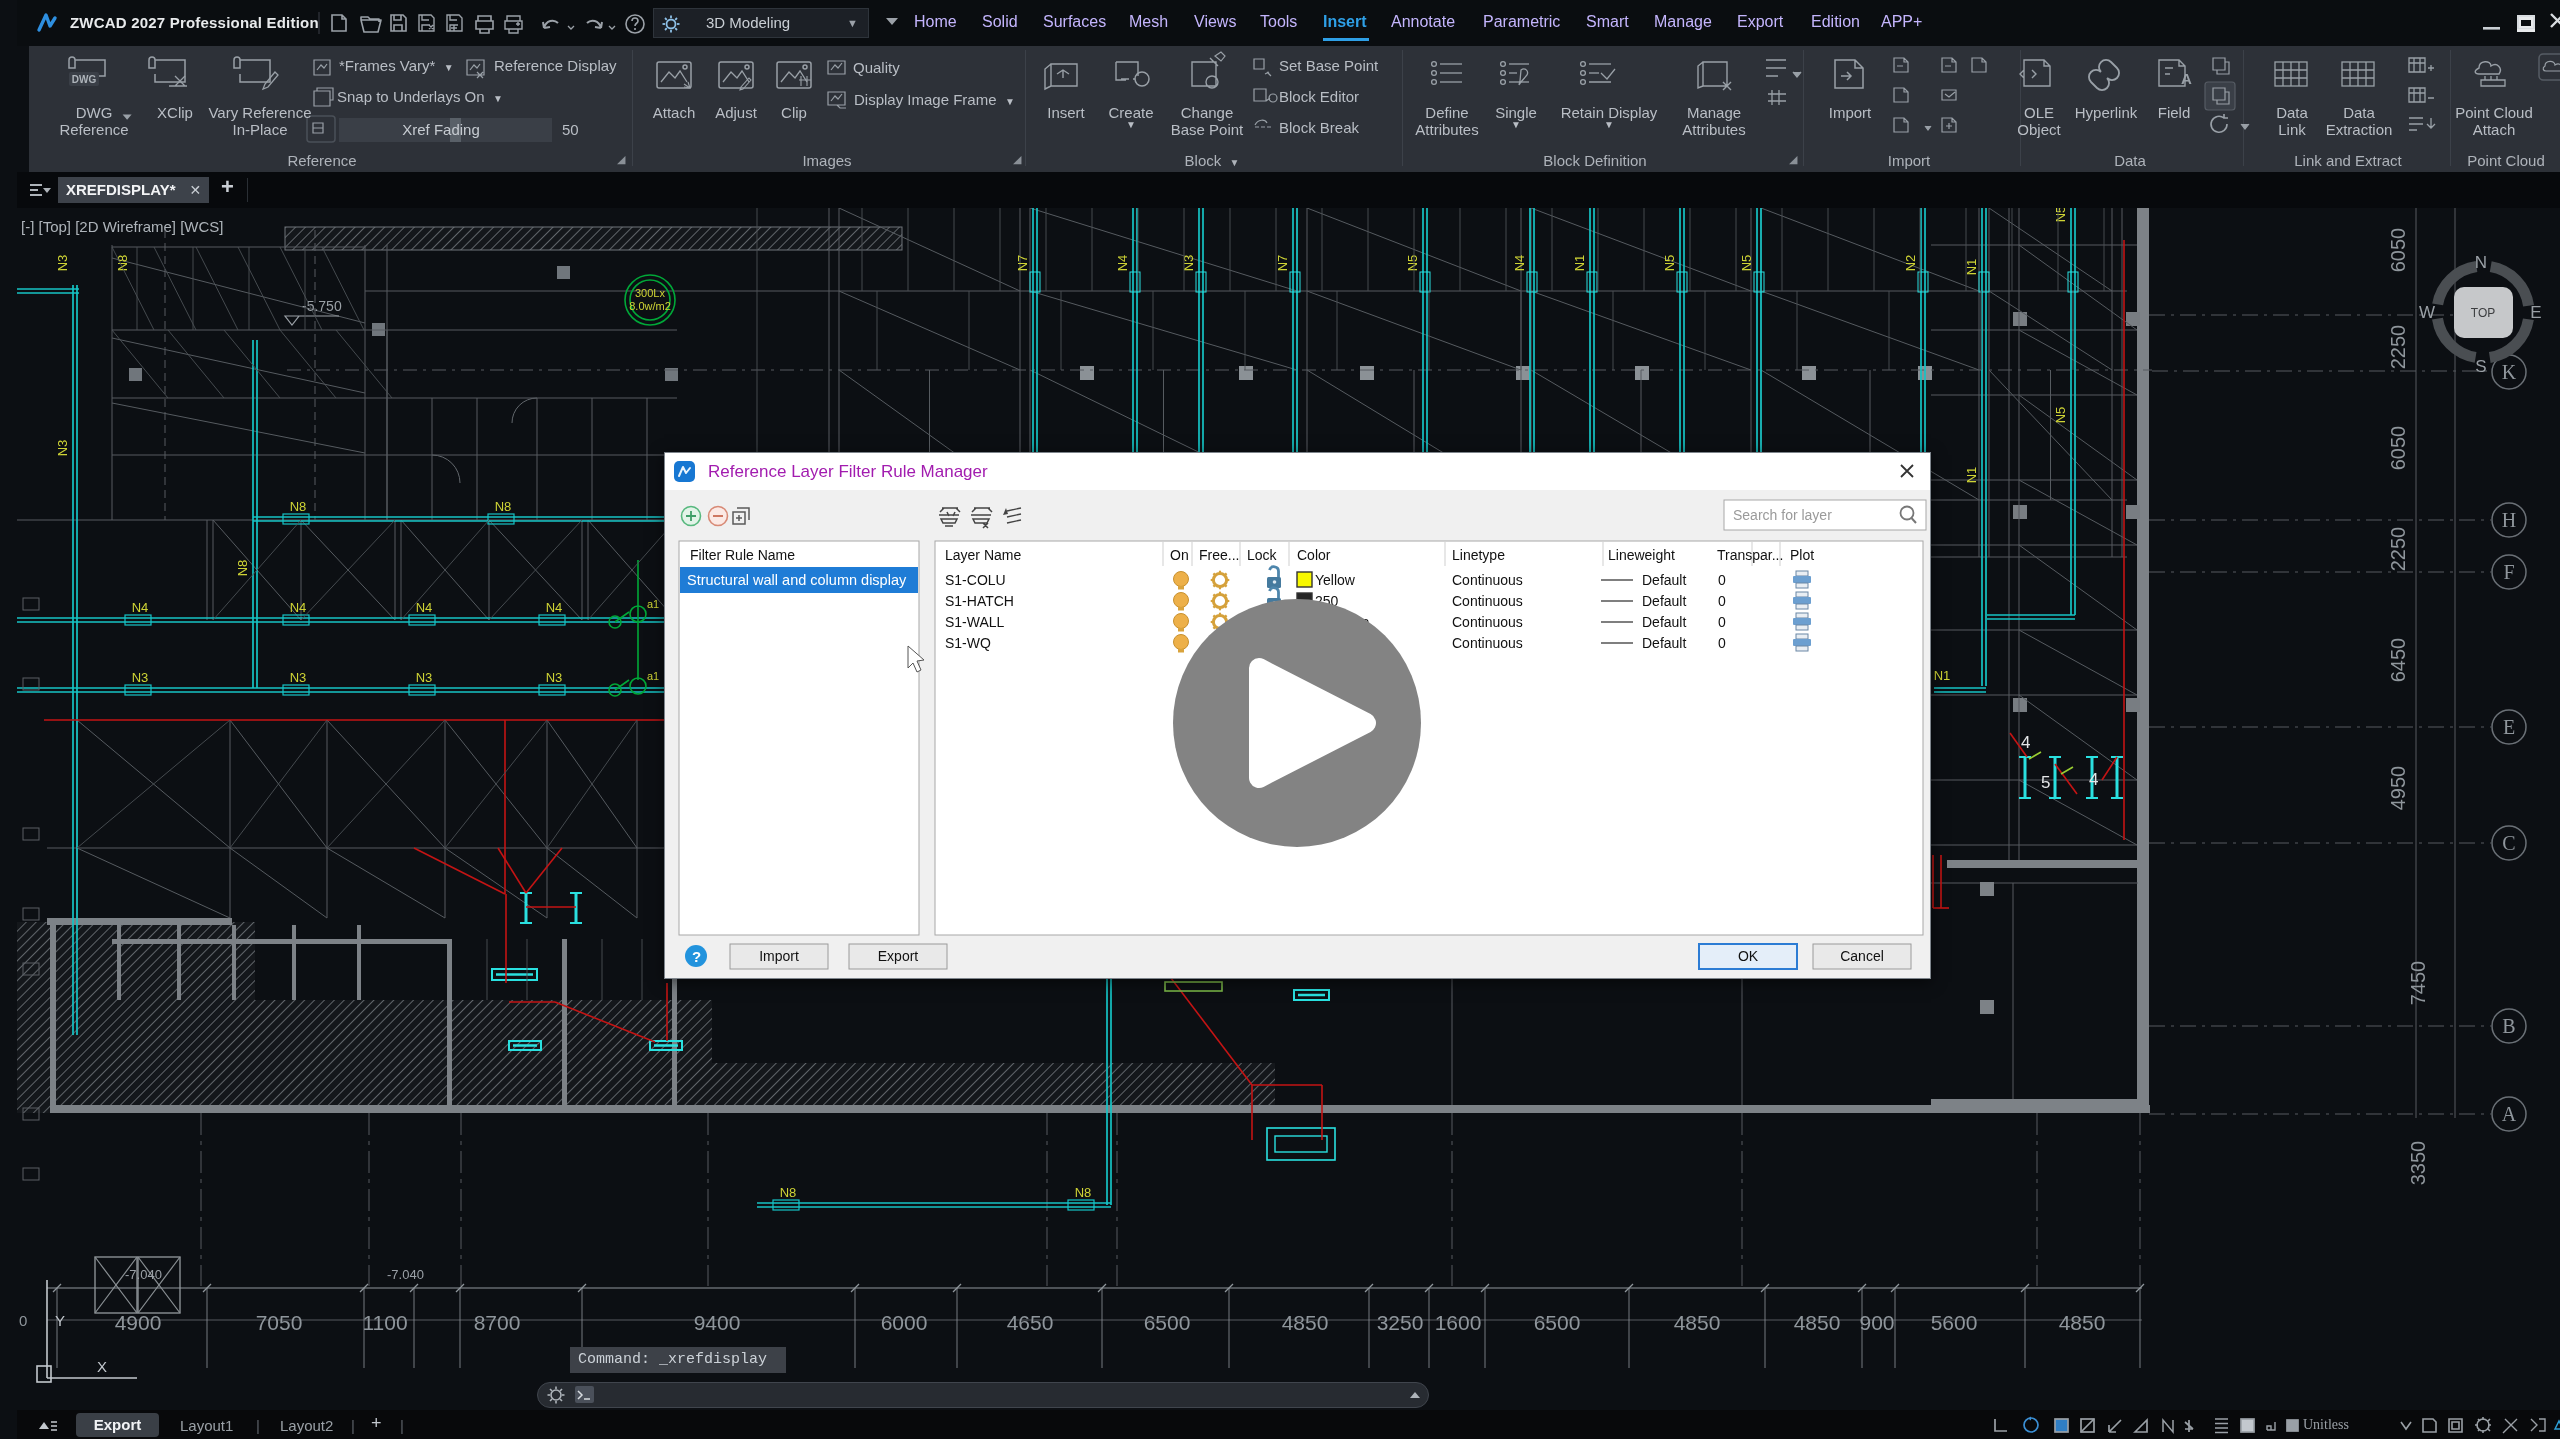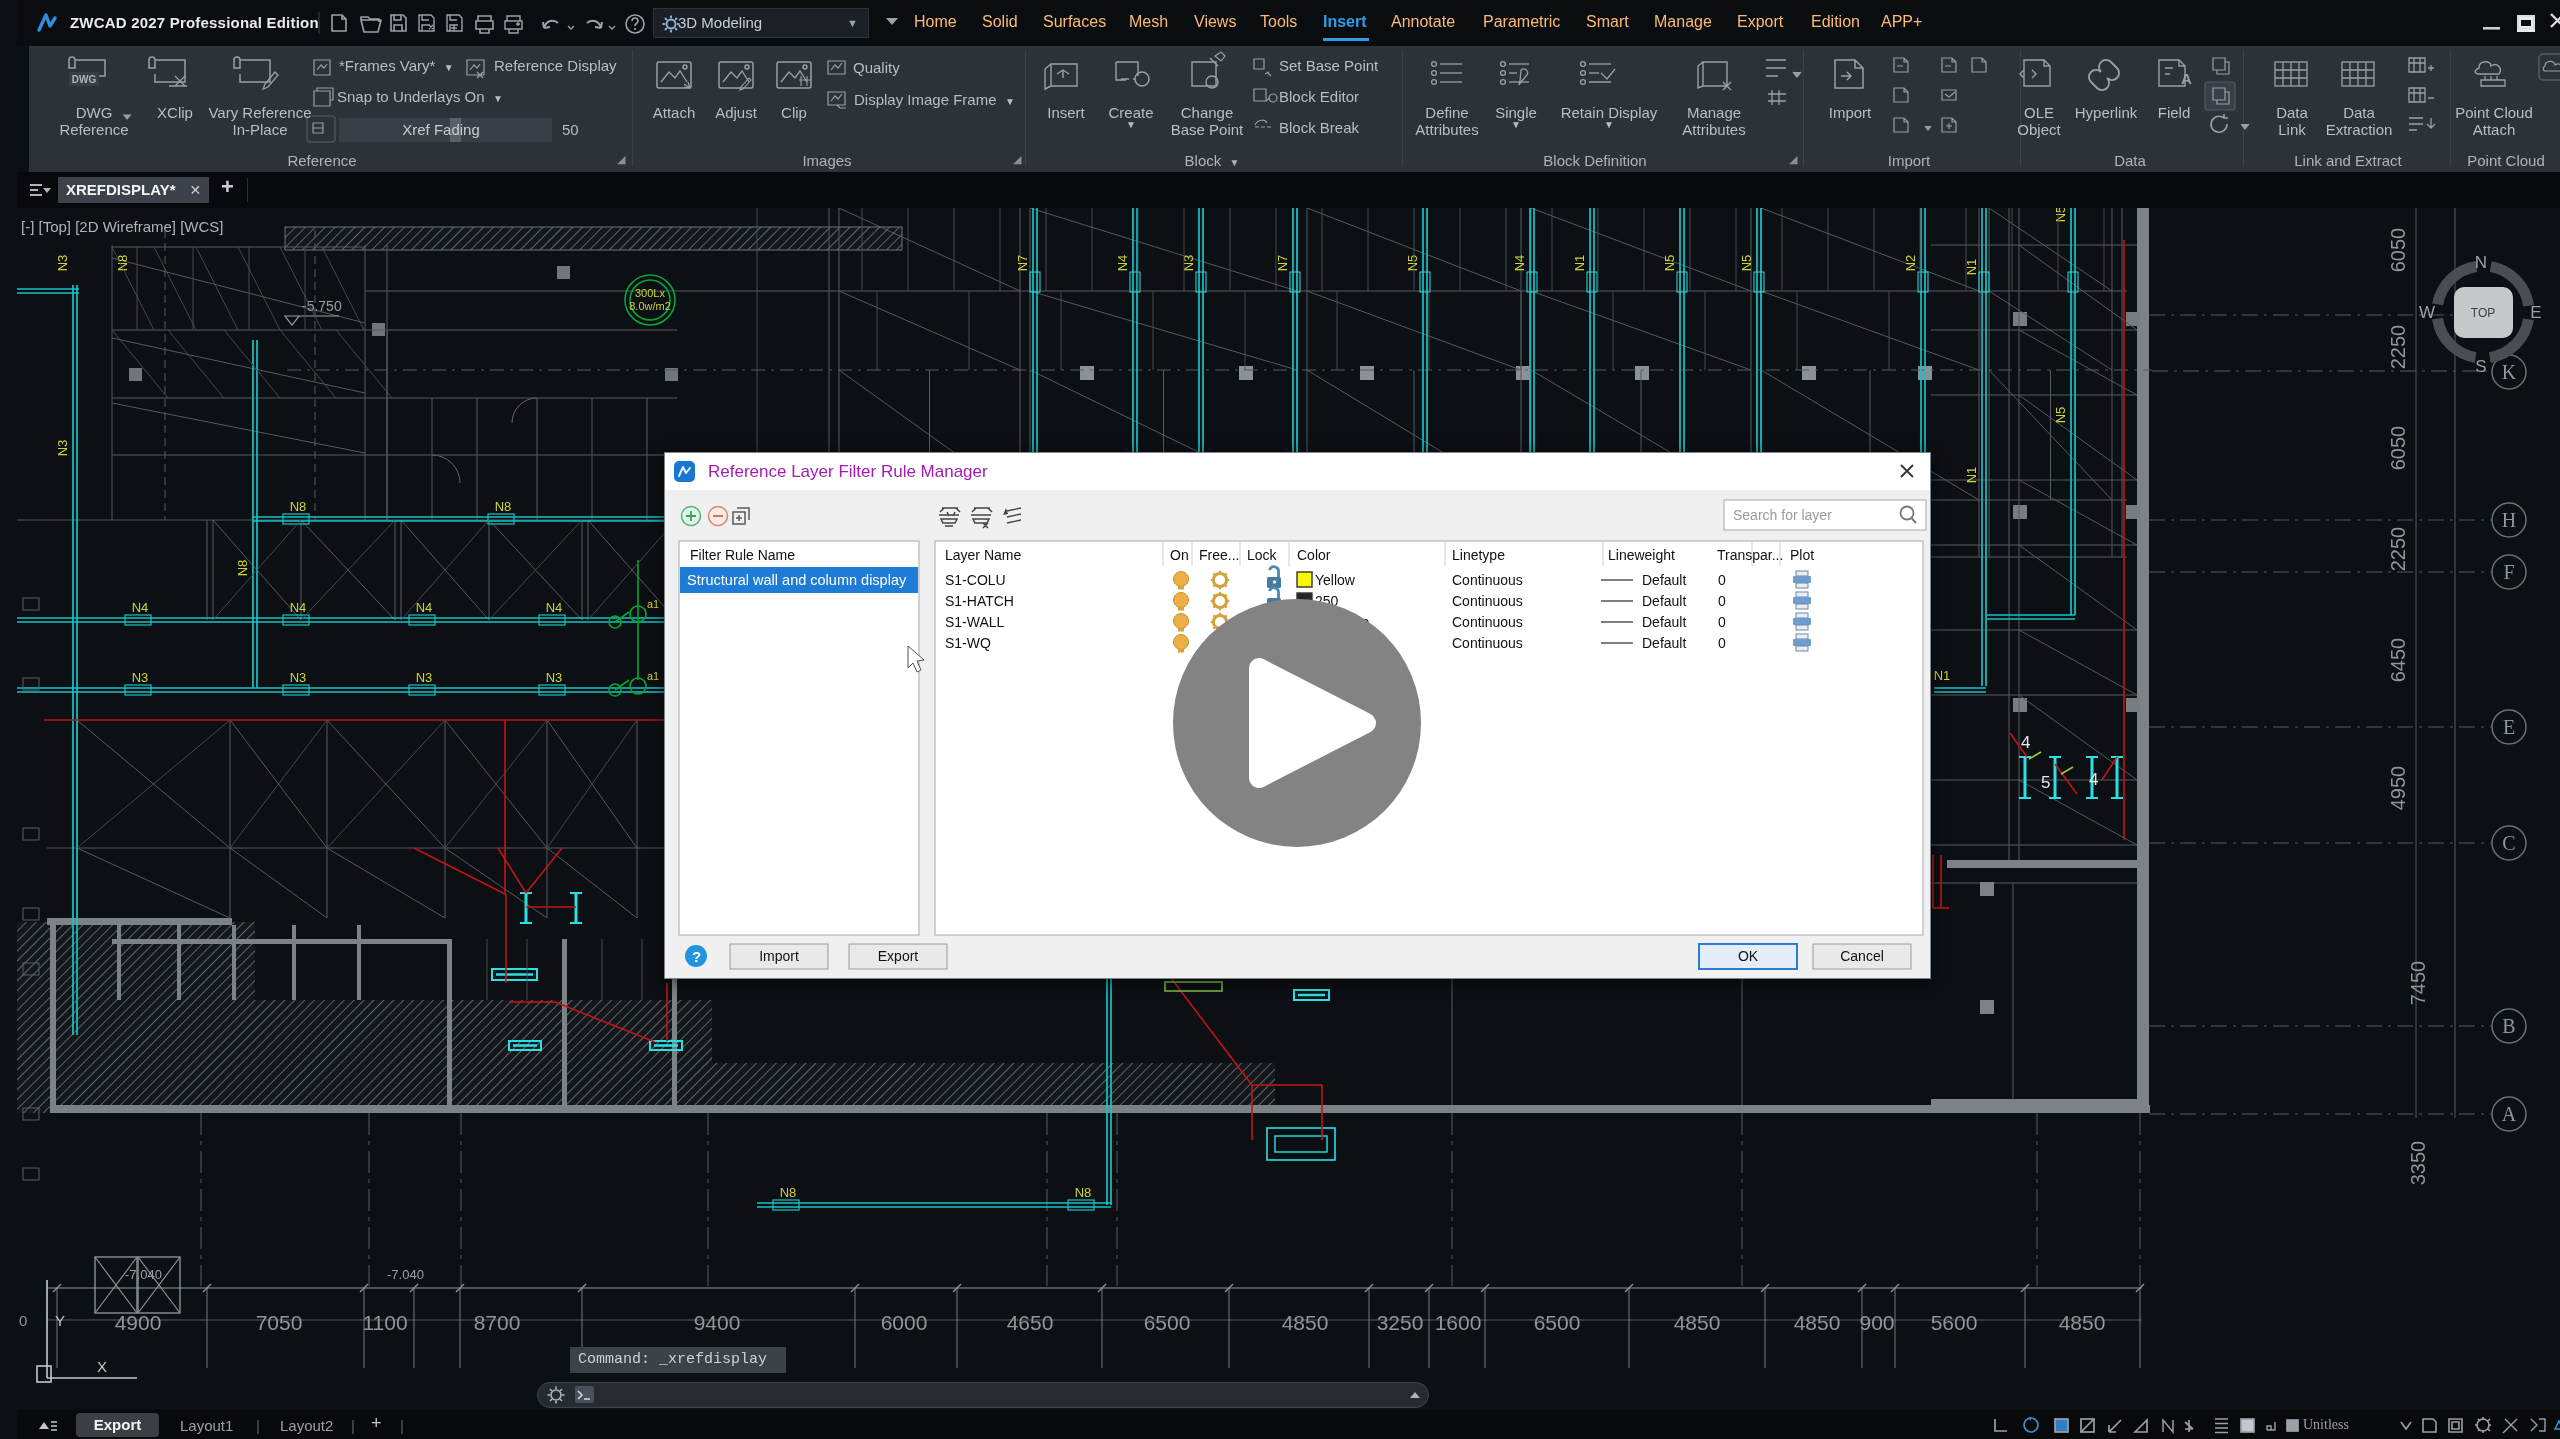--- a/index.html
+++ b/index.html
@@ -2,21 +2,21 @@
 <html><head>
 <meta charset="utf-8">
 <style>
 * { margin:0; padding:0; box-sizing:border-box; }
 html,body { width:2560px; height:1439px; overflow:hidden; background:#0c0f13; font-family:"Liberation Sans", sans-serif; }
 #root { position:absolute; left:17px; top:0; width:2560px; height:1439px; }
 .abs { position:absolute; }
 
 #titlebar { position:absolute; left:0; top:0; width:2560px; height:46px; background:#0a0d10; }
 #apptitle { position:absolute; left:53px; top:14px; color:#e8eaec; font-size:15px; font-weight:bold; letter-spacing:0.2px; }
-.menuitem { position:absolute; top:13px; color:#fdba74; font-size:16px; }
+.menuitem { position:absolute; top:13px; color:#c4b5fd; font-size:16px; }
 .menuitem.active { color:#2e9fe6; }
 #insmark { position:absolute; left:1306px; top:38px; width:46px; height:3px; background:#2e9fe6; }
 #wscombo { position:absolute; left:636px; top:8px; width:216px; height:30px; background:#1c2026; border:1px solid #2e343b; color:#c9ced4; font-size:15px; line-height:28px; }
 
 #ribbon { position:absolute; left:12px; top:46px; width:2543px; height:126px; background:#2d3138; }
 #ribbon .sep { position:absolute; top:4px; width:1px; height:116px; background:#3c4149; }
 .rlbl { position:absolute; color:#b9bec5; font-size:15px; white-space:nowrap; transform:translateX(-50%); }
 .rlbl2 { position:absolute; color:#b9bec5; font-size:15px; white-space:nowrap; }
 .pname { position:absolute; top:106px; color:#aeb3ba; font-size:15px; transform:translateX(-50%); white-space:nowrap; }
 
@@ -91,21 +91,21 @@
           <g stroke="#8ec1e8" stroke-width="1.8">
             <line x1="9" y1="0.5" x2="9" y2="3"></line>
             <line x1="9" y1="15" x2="9" y2="17.5"></line>
             <line x1="0.5" y1="9" x2="3" y2="9"></line>
             <line x1="15" y1="9" x2="17.5" y2="9"></line>
             <line x1="3" y1="3" x2="4.8" y2="4.8"></line>
             <line x1="13.2" y1="13.2" x2="15" y2="15"></line>
             <line x1="15" y1="3" x2="13.2" y2="4.8"></line>
             <line x1="4.8" y1="13.2" x2="3" y2="15"></line>
           </g>
-        </svg><span style="margin-left:24px">3D Modeling</span><span style="position:absolute;right:10px;top:0;color:#9ba1a8;font-size:11px">▼</span></div>
+        </svg><span style="margin-left:52px">3D Modeling</span><span style="position:absolute;right:10px;top:0;color:#9ba1a8;font-size:11px">▼</span></div>
     <span class="menuitem" style="left:897px">Home</span>
     <span class="menuitem" style="left:965px">Solid</span>
     <span class="menuitem" style="left:1026px">Surfaces</span>
     <span class="menuitem" style="left:1112px">Mesh</span>
     <span class="menuitem" style="left:1177px">Views</span>
     <span class="menuitem" style="left:1243px">Tools</span>
     <span class="menuitem active" style="left:1306px;font-weight:bold">Insert</span>
     <span class="menuitem" style="left:1374px">Annotate</span>
     <span class="menuitem" style="left:1466px">Parametric</span>
     <span class="menuitem" style="left:1569px">Smart</span>

